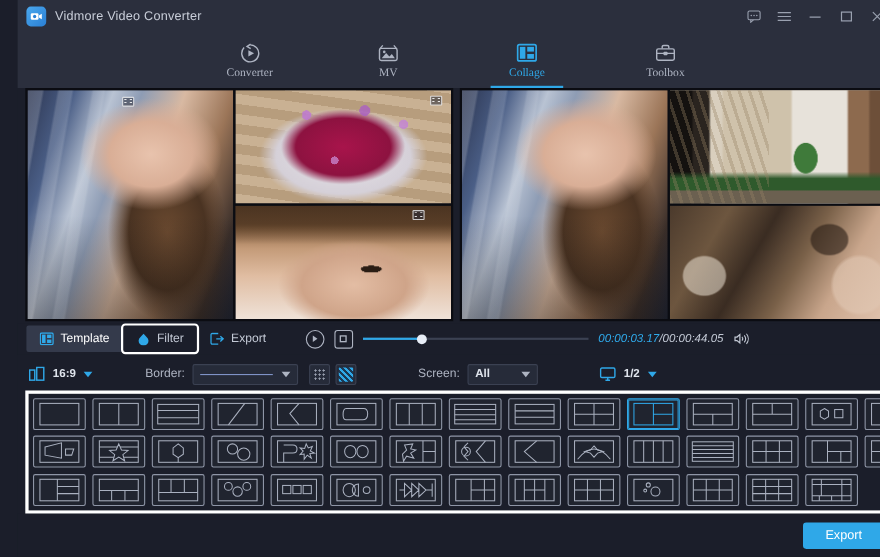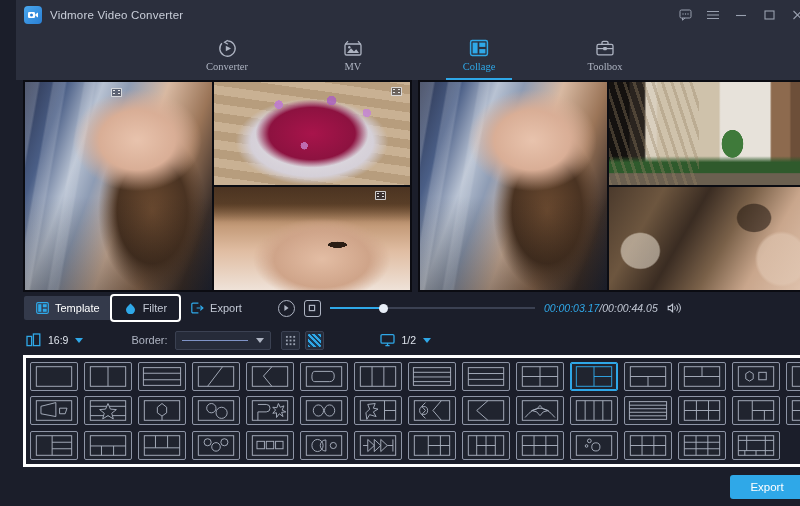--- a/index.html
+++ b/index.html
@@ -162,21 +162,21 @@
   .time { color: #2fa8e8; font-size: 10.5px; white-space: nowrap; font-family: "Liberation Sans", sans-serif; }
   .time .sep, .time .total { color: #c2c8d4; }
 
   
   .optbar {
     position: absolute; top: 326px; left: 0; width: 800px; height: 28px;
     display: flex; align-items: center; padding-left: 10px; gap: 0;
   }
   .opt-group { display: flex; align-items: center; gap: 7px; }
   .opt-label { color: #aeb4c2; font-size: 11px; }
-  .opt-val { color: #dfe4ec; font-size: 10.5px; }
+  .opt-val { color: #dfe4ec; font-size: 10.5px; font-weight: bold; }
   .caret { width:0;height:0;border-left:4px solid transparent;border-right:4px solid transparent;border-top:5px solid #2fa8e8; }
   .caret.grey { border-top-color:#aeb4c2; }
   .select-box {
     height: 19px; min-width: 64px; background: #262b39; border: 1px solid #3b4152;
     border-radius: 2px; display:flex; align-items:center; justify-content:space-between;
     padding: 0 6px; gap: 8px;
   }
   .border-select { width: 96px; }
   .border-line { flex:1; height:1px; background:#7f93c7; }
   .sq-btn {
@@ -416,20 +416,27 @@
         <span class="caret grey"></span>
       </div>
     </div>
     <div class="sq-btn" style="margin-right:5px;">
       <span class="dots-ico"></span>
     </div>
     <div class="sq-btn" style="margin-right:56px;">
       <span class="stripe-ico"></span>
     </div>
 
+    <div class="opt-group" style="margin-right:56px;">
+      <span class="opt-label">Screen:</span>
+      <div class="select-box" style="width:58px;">
+        <span class="opt-val">All</span>
+        <span class="caret grey"></span>
+      </div>
+    </div>
 
     <div class="opt-group">
       <svg width="15" height="14" viewBox="0 0 15 14">
           <rect x="1" y="1.6" width="13" height="8.6" rx="1.2" fill="none" stroke="#2fa8e8" stroke-width="1.3"></rect>
           <path d="M5.4 12.6 H9.6 M7.5 10.2 V12.6" stroke="#2fa8e8" stroke-width="1.3"></path>
         </svg>
       <span class="opt-val">1/2</span>
       <span class="caret"></span>
     </div>
   </div>

